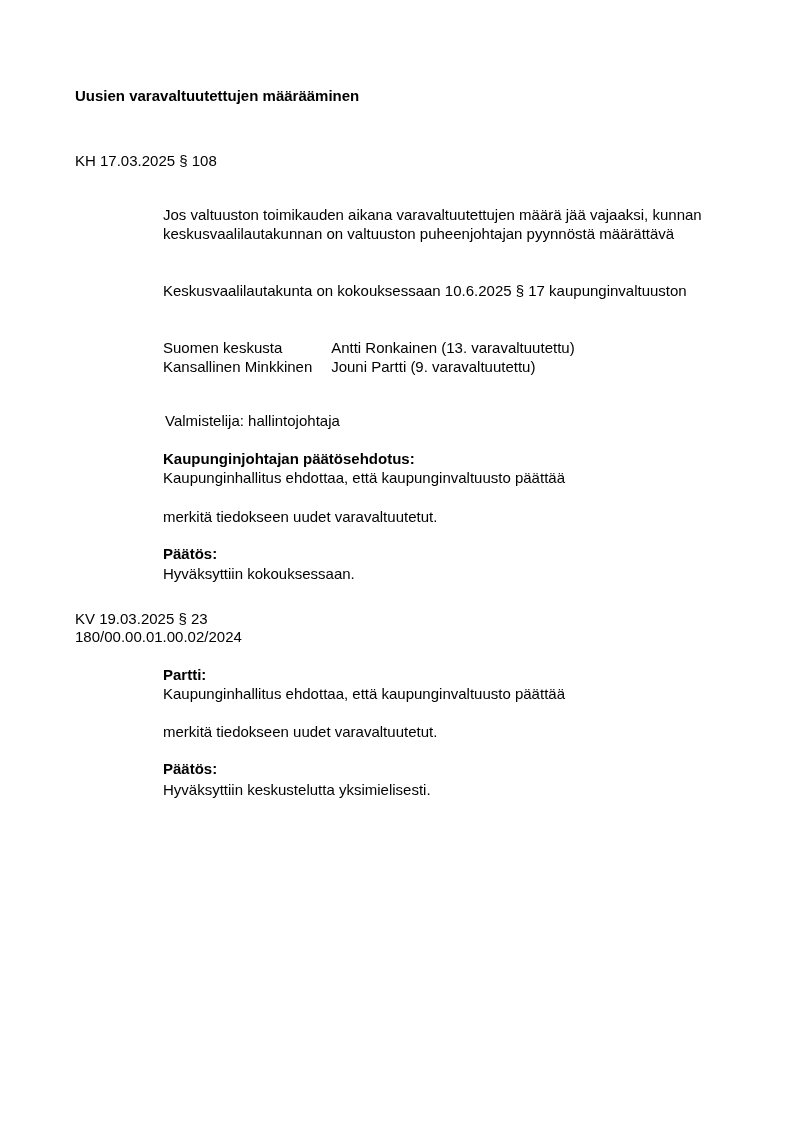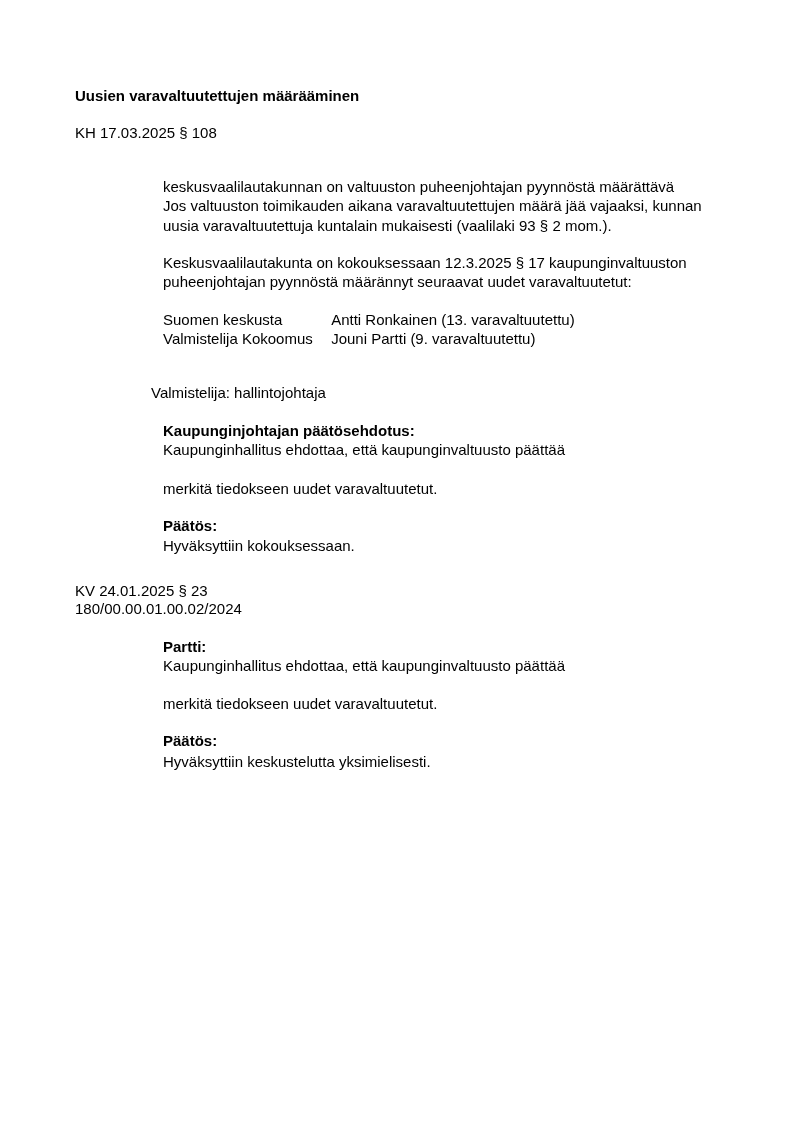--- a/index.html
+++ b/index.html
@@ -11,21 +11,21 @@
     position: relative;
     width: 794px;
     height: 1122px;
     background: #ffffff;
     color: #000000;
     font-family: "Liberation Sans", "DejaVu Sans", sans-serif;
     font-size: 15px;
     line-height: 19.4px;
     overflow: hidden;
   }
-  .abs { position: absolute; }
+  .abs { position: absolute; margin-top: 28px; }
   .bold { font-weight: bold; }
   .title {
     font-weight: bold;
     font-size: 15px;
     margin: 0;
     white-space: nowrap;
   }
   .body-block { width: 560px; }
   .line { white-space: nowrap; }
   .table-row { white-space: nowrap; }
@@ -35,54 +35,52 @@
 </head>
 <body>
 
 <div class="page">
 
   <h1 class="title abs" style="left:75px; top:86px;">Uusien varavaltuutettujen määrääminen</h1>
 
   <div class="abs line" style="left:75px; top:123px;">KH 17.03.2025 § 108</div>
 
   <div class="abs body-block" style="left:163px; top:177px;">
+    <div class="line">Jos valtuuston toimikauden aikana varavaltuutettujen määrä jää vajaaksi, kunnan</div>
     <div class="line">keskusvaalilautakunnan on valtuuston puheenjohtajan pyynnöstä määrättävä</div>
-    <div class="line">Jos valtuuston toimikauden aikana varavaltuutettujen määrä jää vajaaksi, kunnan</div>
-    <div class="line">uusia varavaltuutettuja kuntalain mukaisesti (vaalilaki 93 § 2 mom.).</div>
   </div>
 
   <div class="abs body-block" style="left:163px; top:253px;">
-    <div class="line">Keskusvaalilautakunta on kokouksessaan 12.3.2025 § 17 kaupunginvaltuuston</div>
-    <div class="line">puheenjohtajan pyynnöstä määrännyt seuraavat uudet varavaltuutetut:</div>
+    <div class="line">Keskusvaalilautakunta on kokouksessaan 10.6.2025 § 17 kaupunginvaltuuston</div>
   </div>
 
   <div class="abs body-block" style="left:163px; top:310px;">
     <div class="table-row">
       <span class="party-cell">Suomen keskusta</span>
       <span class="person-cell">Antti Ronkainen (13. varavaltuutettu)</span>
     </div>
     <div class="table-row">
-      <span class="party-cell">Valmistelija Kokoomus</span>
+      <span class="party-cell">Kansallinen Minkkinen</span>
       <span class="person-cell">Jouni Partti (9. varavaltuutettu)</span>
     </div>
   </div>
 
-  <div class="abs line" style="left:151px; top:383px;text-align:center;">Valmistelija: hallintojohtaja</div>
+  <div class="abs line" style="left:165px; top:383px;text-align:center;">Valmistelija: hallintojohtaja</div>
 
   <div class="abs line bold" style="left:163px; top:421px;">Kaupunginjohtajan päätösehdotus:</div>
 
   <div class="abs line" style="left:163px; top:440px;">Kaupunginhallitus ehdottaa, että kaupunginvaltuusto päättää</div>
 
   <div class="abs line" style="left:163px; top:479px;">merkitä tiedokseen uudet varavaltuutetut.</div>
 
   <div class="abs line bold" style="left:163px; top:516px;">Päätös:</div>
 
   <div class="abs line" style="left:163px; top:536px;">Hyväksyttiin kokouksessaan.</div>
 
-  <div class="abs line" style="left:75px; top:581px;">KV 24.01.2025 § 23</div>
+  <div class="abs line" style="left:75px; top:581px;">KV 19.03.2025 § 23</div>
 
   <div class="abs line" style="left:75px; top:599px;">180/00.00.01.00.02/2024</div>
 
   <div class="abs line bold" style="left:163px; top:637px;">Partti:</div>
 
   <div class="abs line" style="left:163px; top:656px;">Kaupunginhallitus ehdottaa, että kaupunginvaltuusto päättää</div>
 
   <div class="abs line" style="left:163px; top:694px;">merkitä tiedokseen uudet varavaltuutetut.</div>
 
   <div class="abs line bold" style="left:163px; top:731px;">Päätös:</div>

